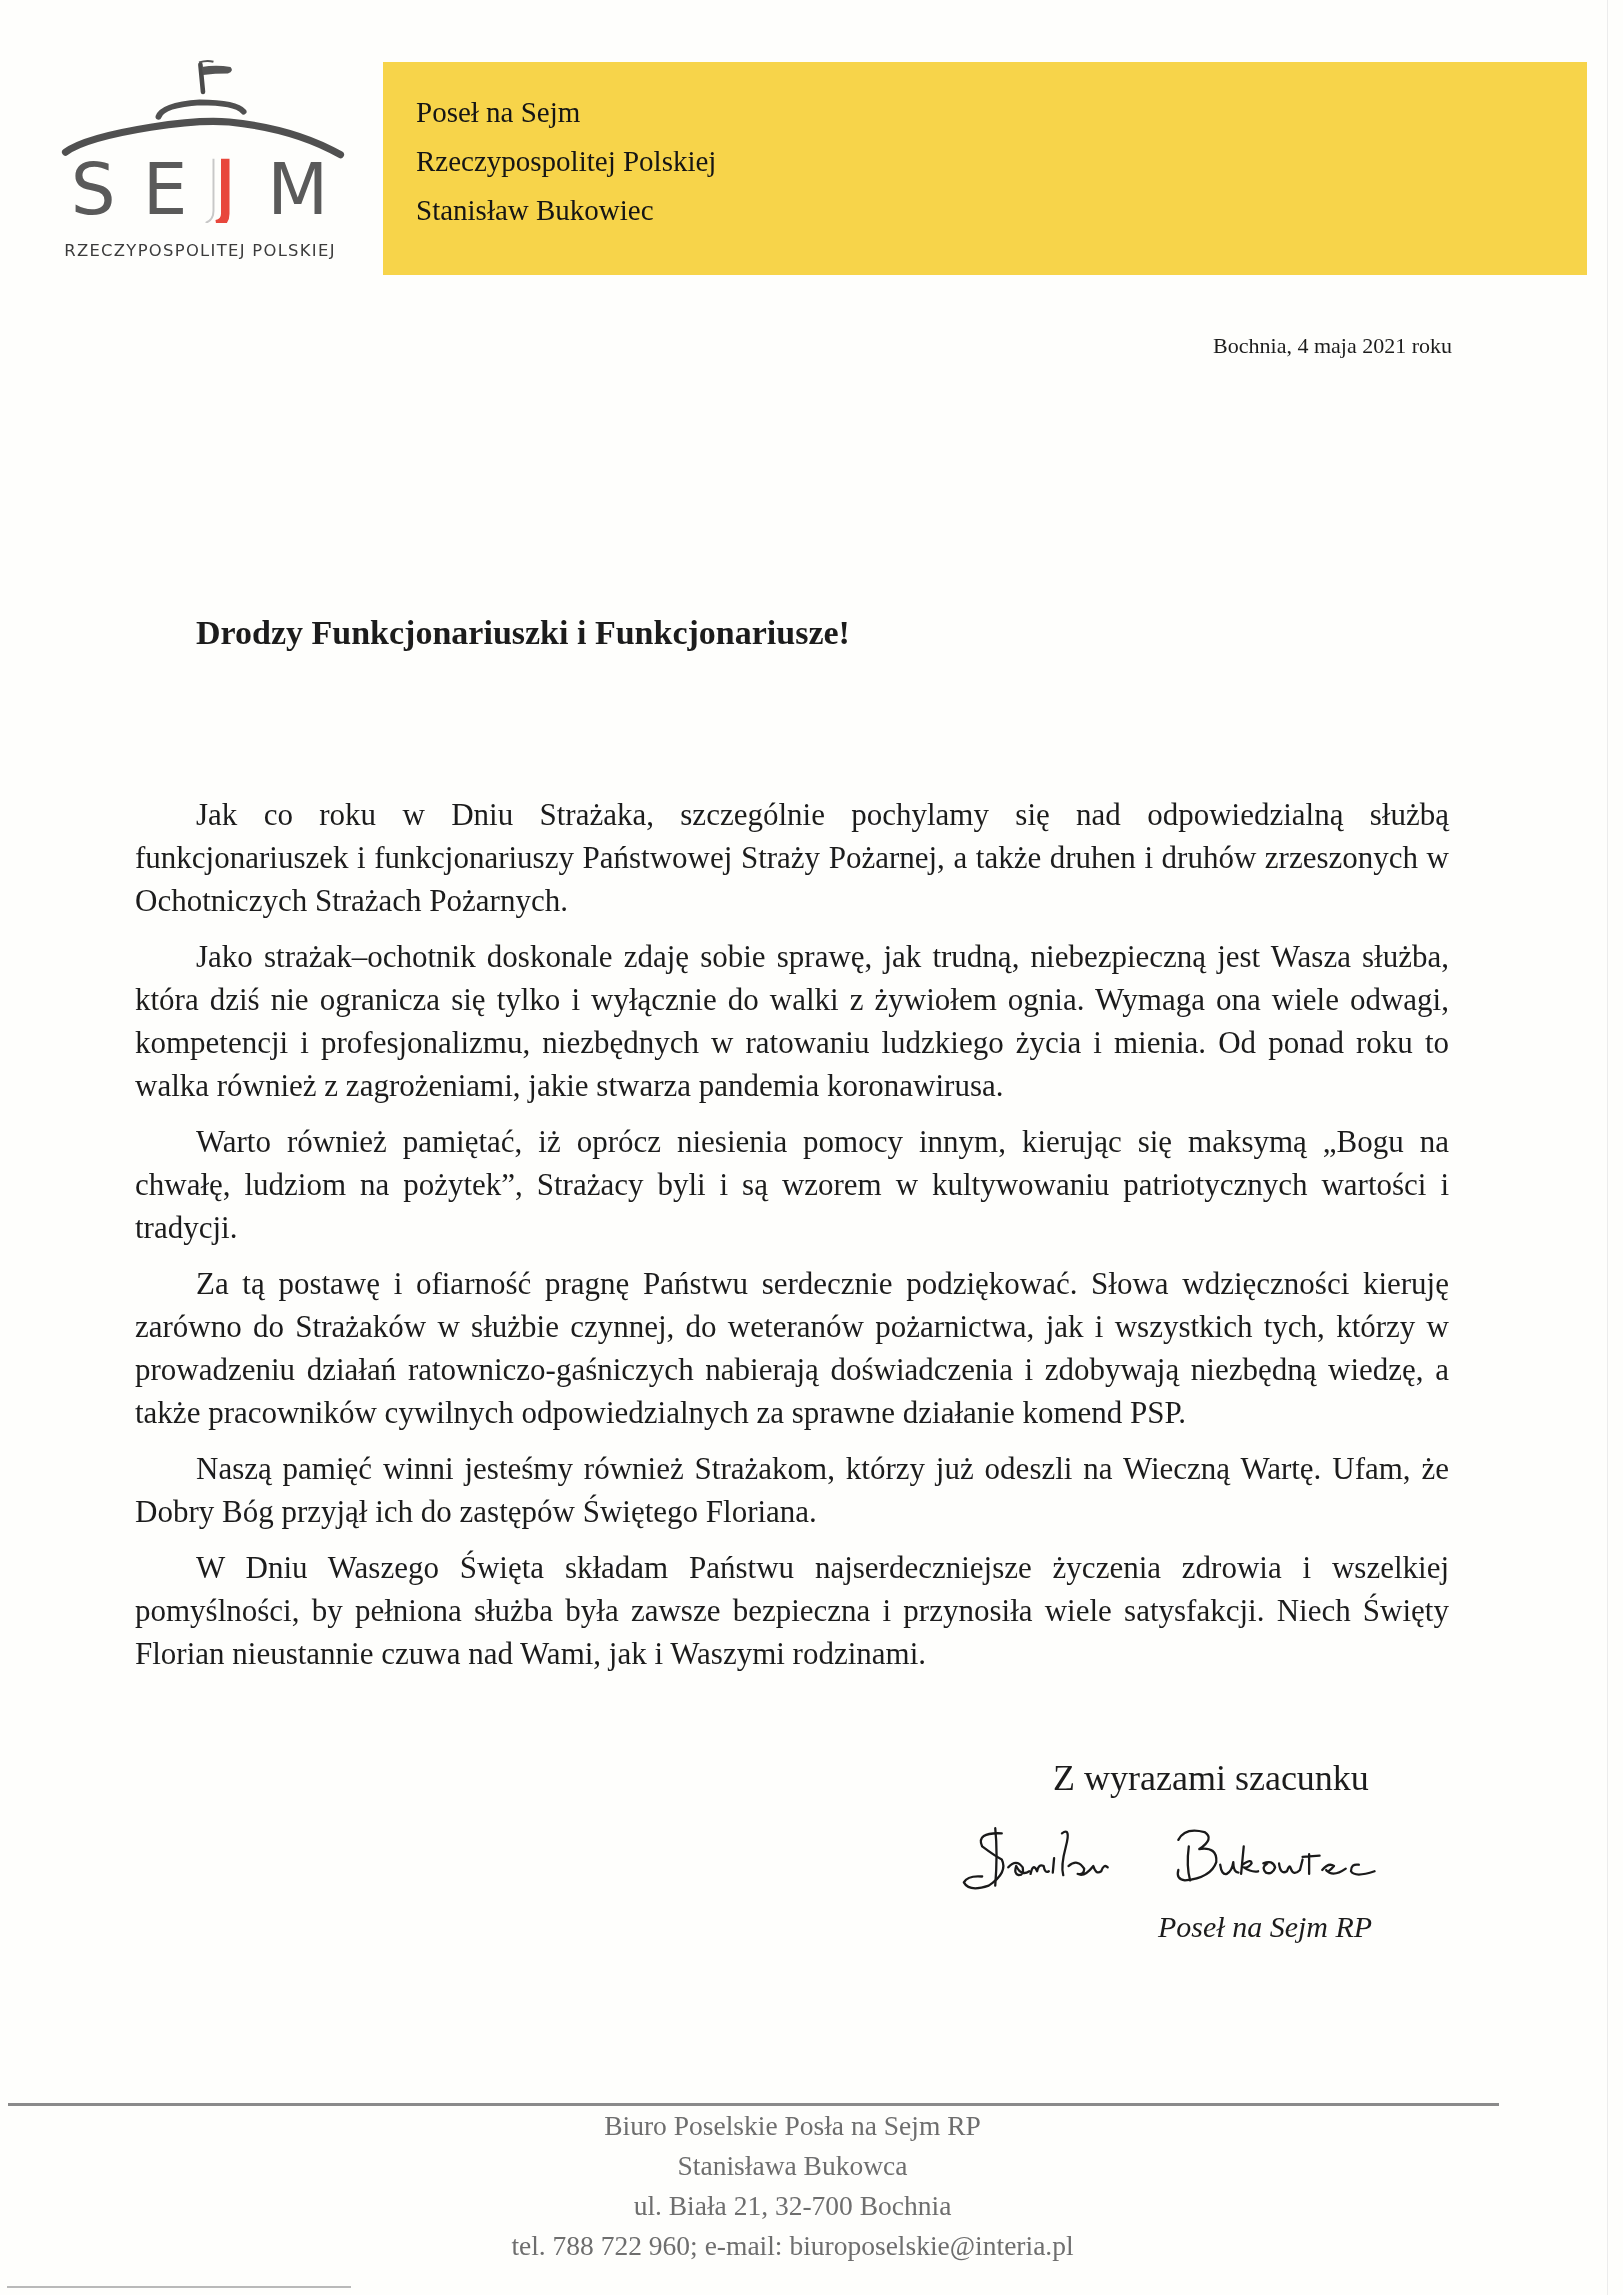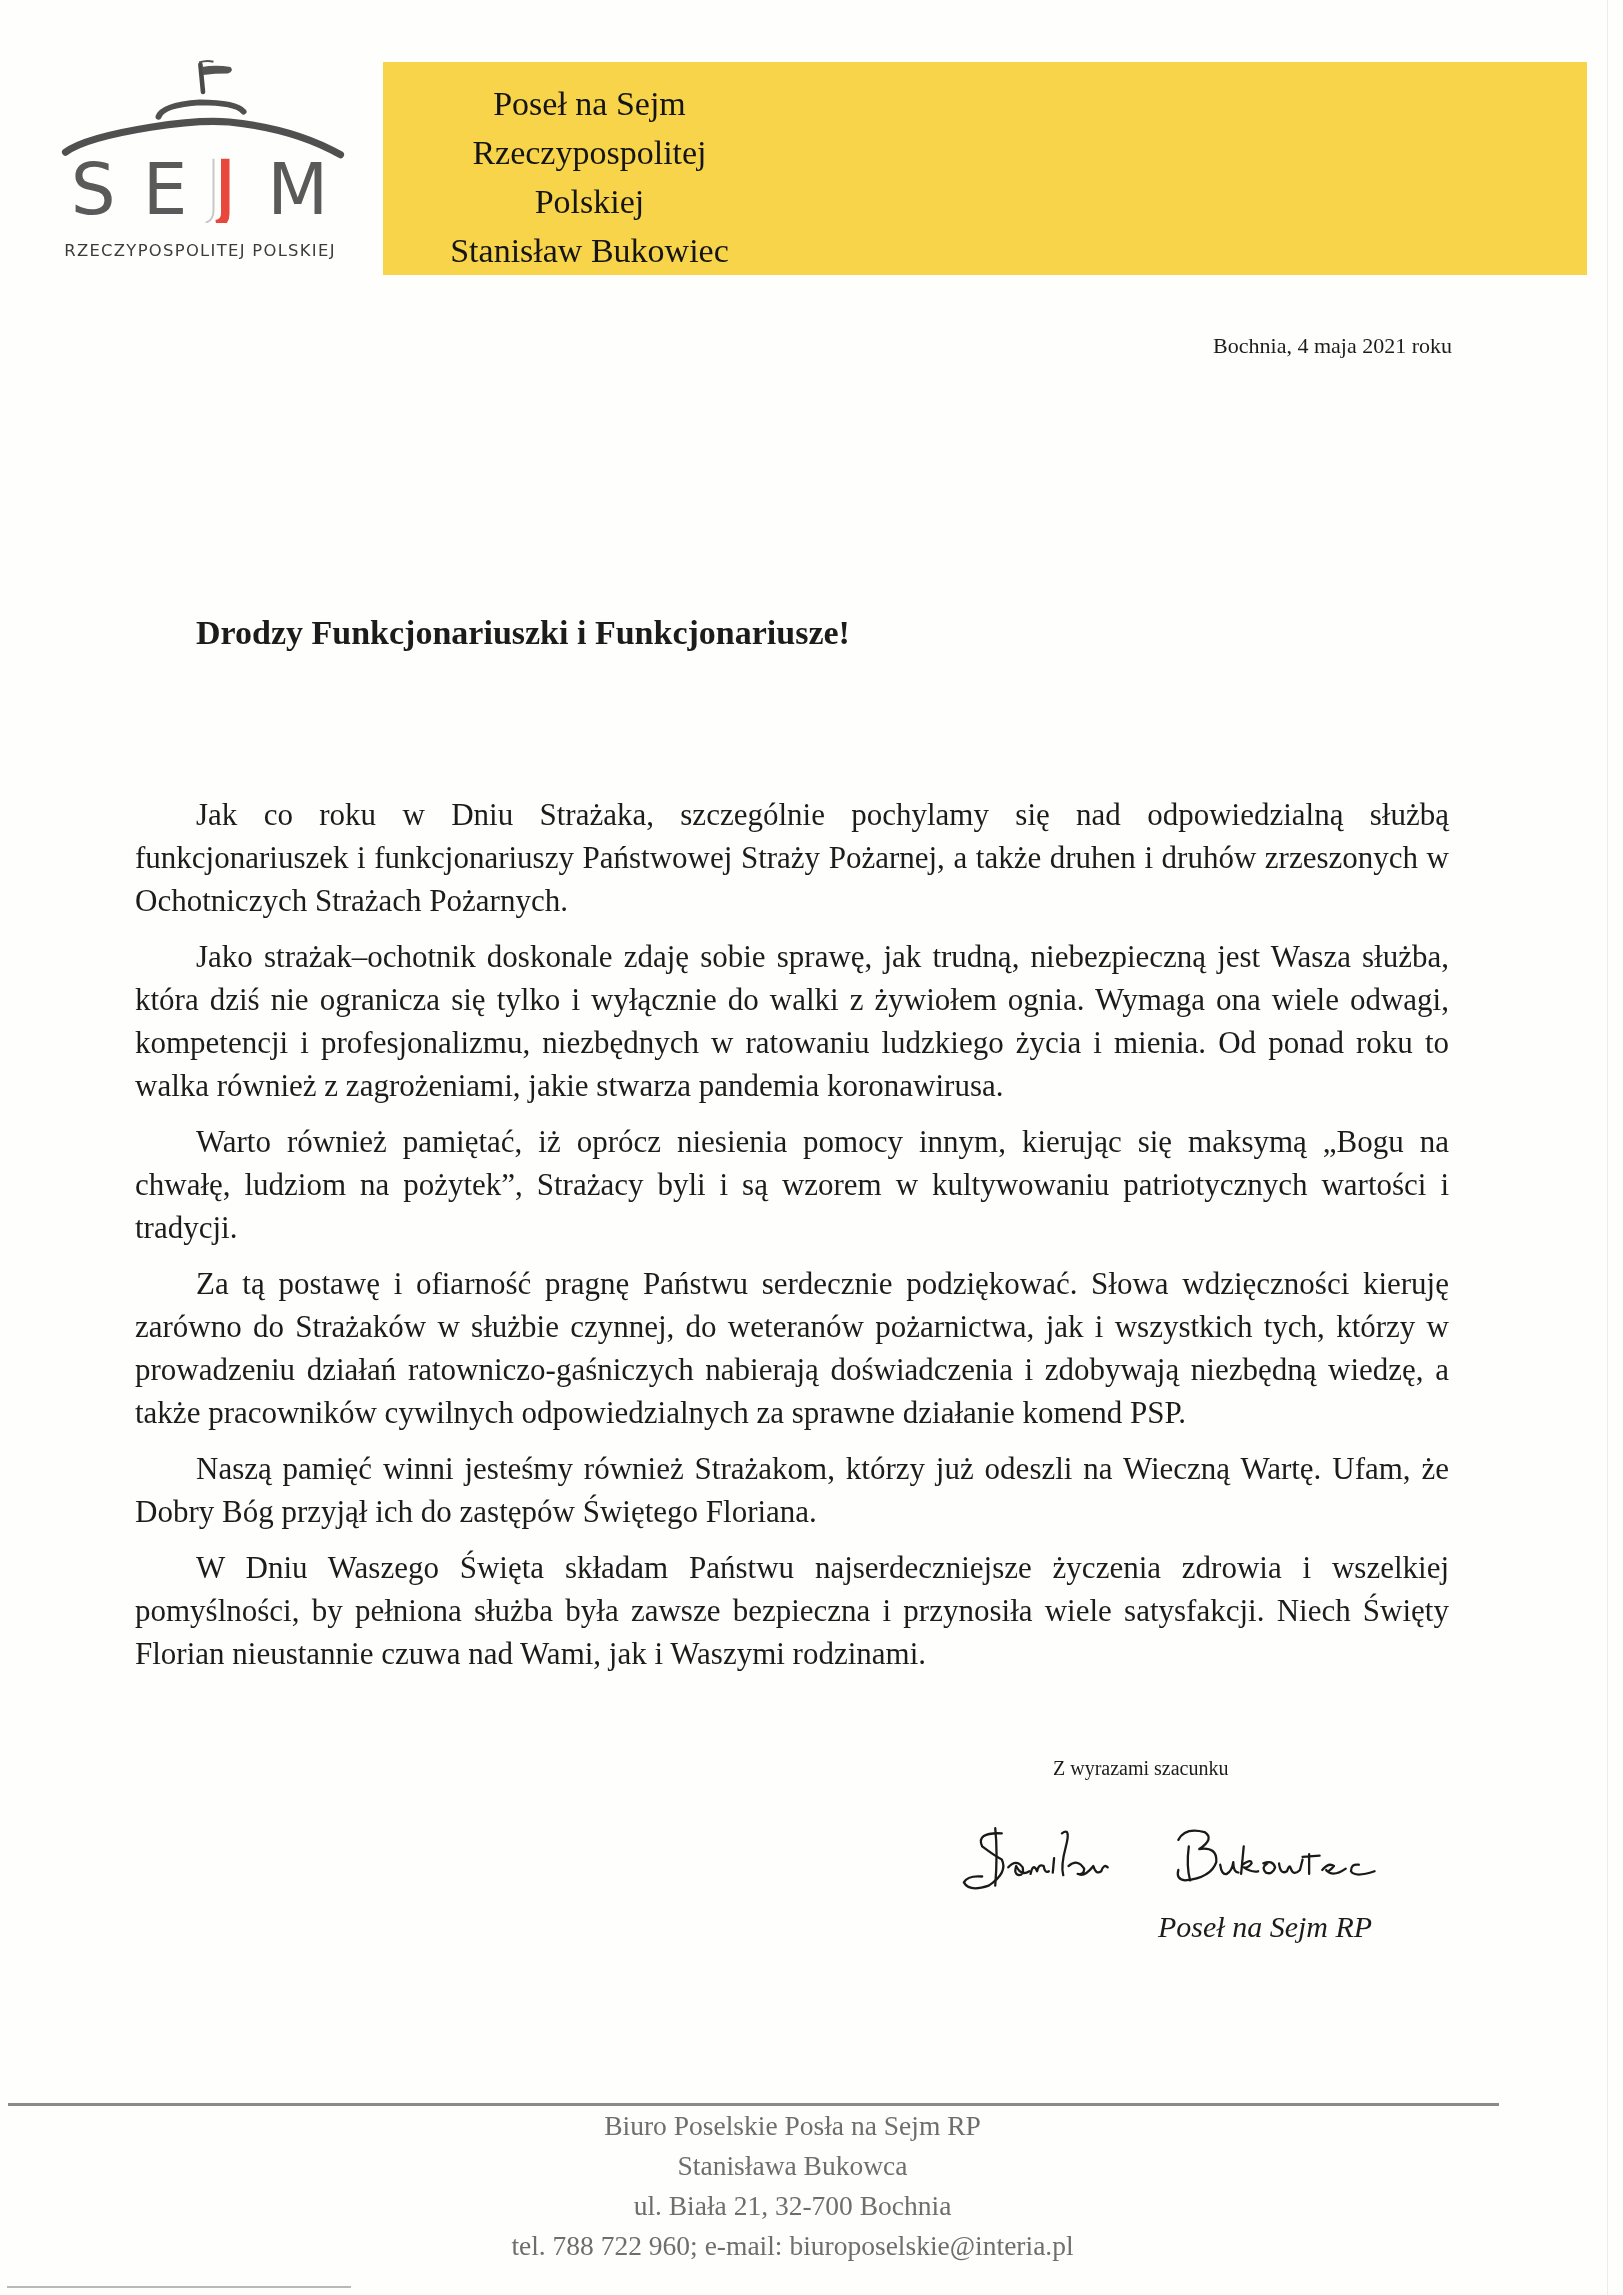--- a/index.html
+++ b/index.html
@@ -19,39 +19,39 @@
     font-family: "DejaVu Sans", "Liberation Sans", sans-serif;
     font-size: 16.4px; letter-spacing: 1.3px; color: #3b3b3b; white-space: nowrap;
   }
 
   
   #header-box {
     left: 383px; top: 62px; width: 1204px; height: 213px;
     background: #f7d44a;
   }
   .header-lines {
-    position: absolute; left: 33px; top: 17px; width: 347px;
-    text-align: center; font-size: 34px; line-height: 49px; color: #151515;
+    position: absolute; left: 33px; top: 26px; width: 347px;
+    text-align: left; font-size: 29px; line-height: 49px; color: #151515;
   }
 
   
   #date { right: 171px; top: 333px; font-size: 22px; white-space: nowrap; }
 
   
   #salutation { left: 196px; top: 601px; font-size: 34px; font-weight: bold; line-height: 63px; }
 
   
   #body {
     left: 135px; top: 793px; width: 1314px;
     font-size: 31px; line-height: 43px; text-align: justify;
   }
   #body p { margin: 0 0 13px 0; text-indent: 61px; }
 
   
-  #closing { left: 1053px; top: 1757px; font-size: 20px; white-space: nowrap; }
+  #closing { left: 1053px; top: 1757px; font-size: 36px; white-space: nowrap; }
   #signature { left: 956px; top: 1820px; width: 497px; height: 79px; }
   #title { left: 1158px; top: 1910px; font-size: 30px; font-style: italic; white-space: nowrap; }
 
   
   #footer-rule { left: 7.9px; top: 2103px; width: 1491px; height: 2.6px; background: #8a8a8a; }
   #footer {
     left: 465px; top: 2106px; width: 655px; text-align: center;
     font-size: 27.5px; line-height: 40px; color: #6e6e6e;
   }
   #scan-line-right { left: 1607px; top: 0; width: 1.3px; height: 2295px; background: #ececec; }

